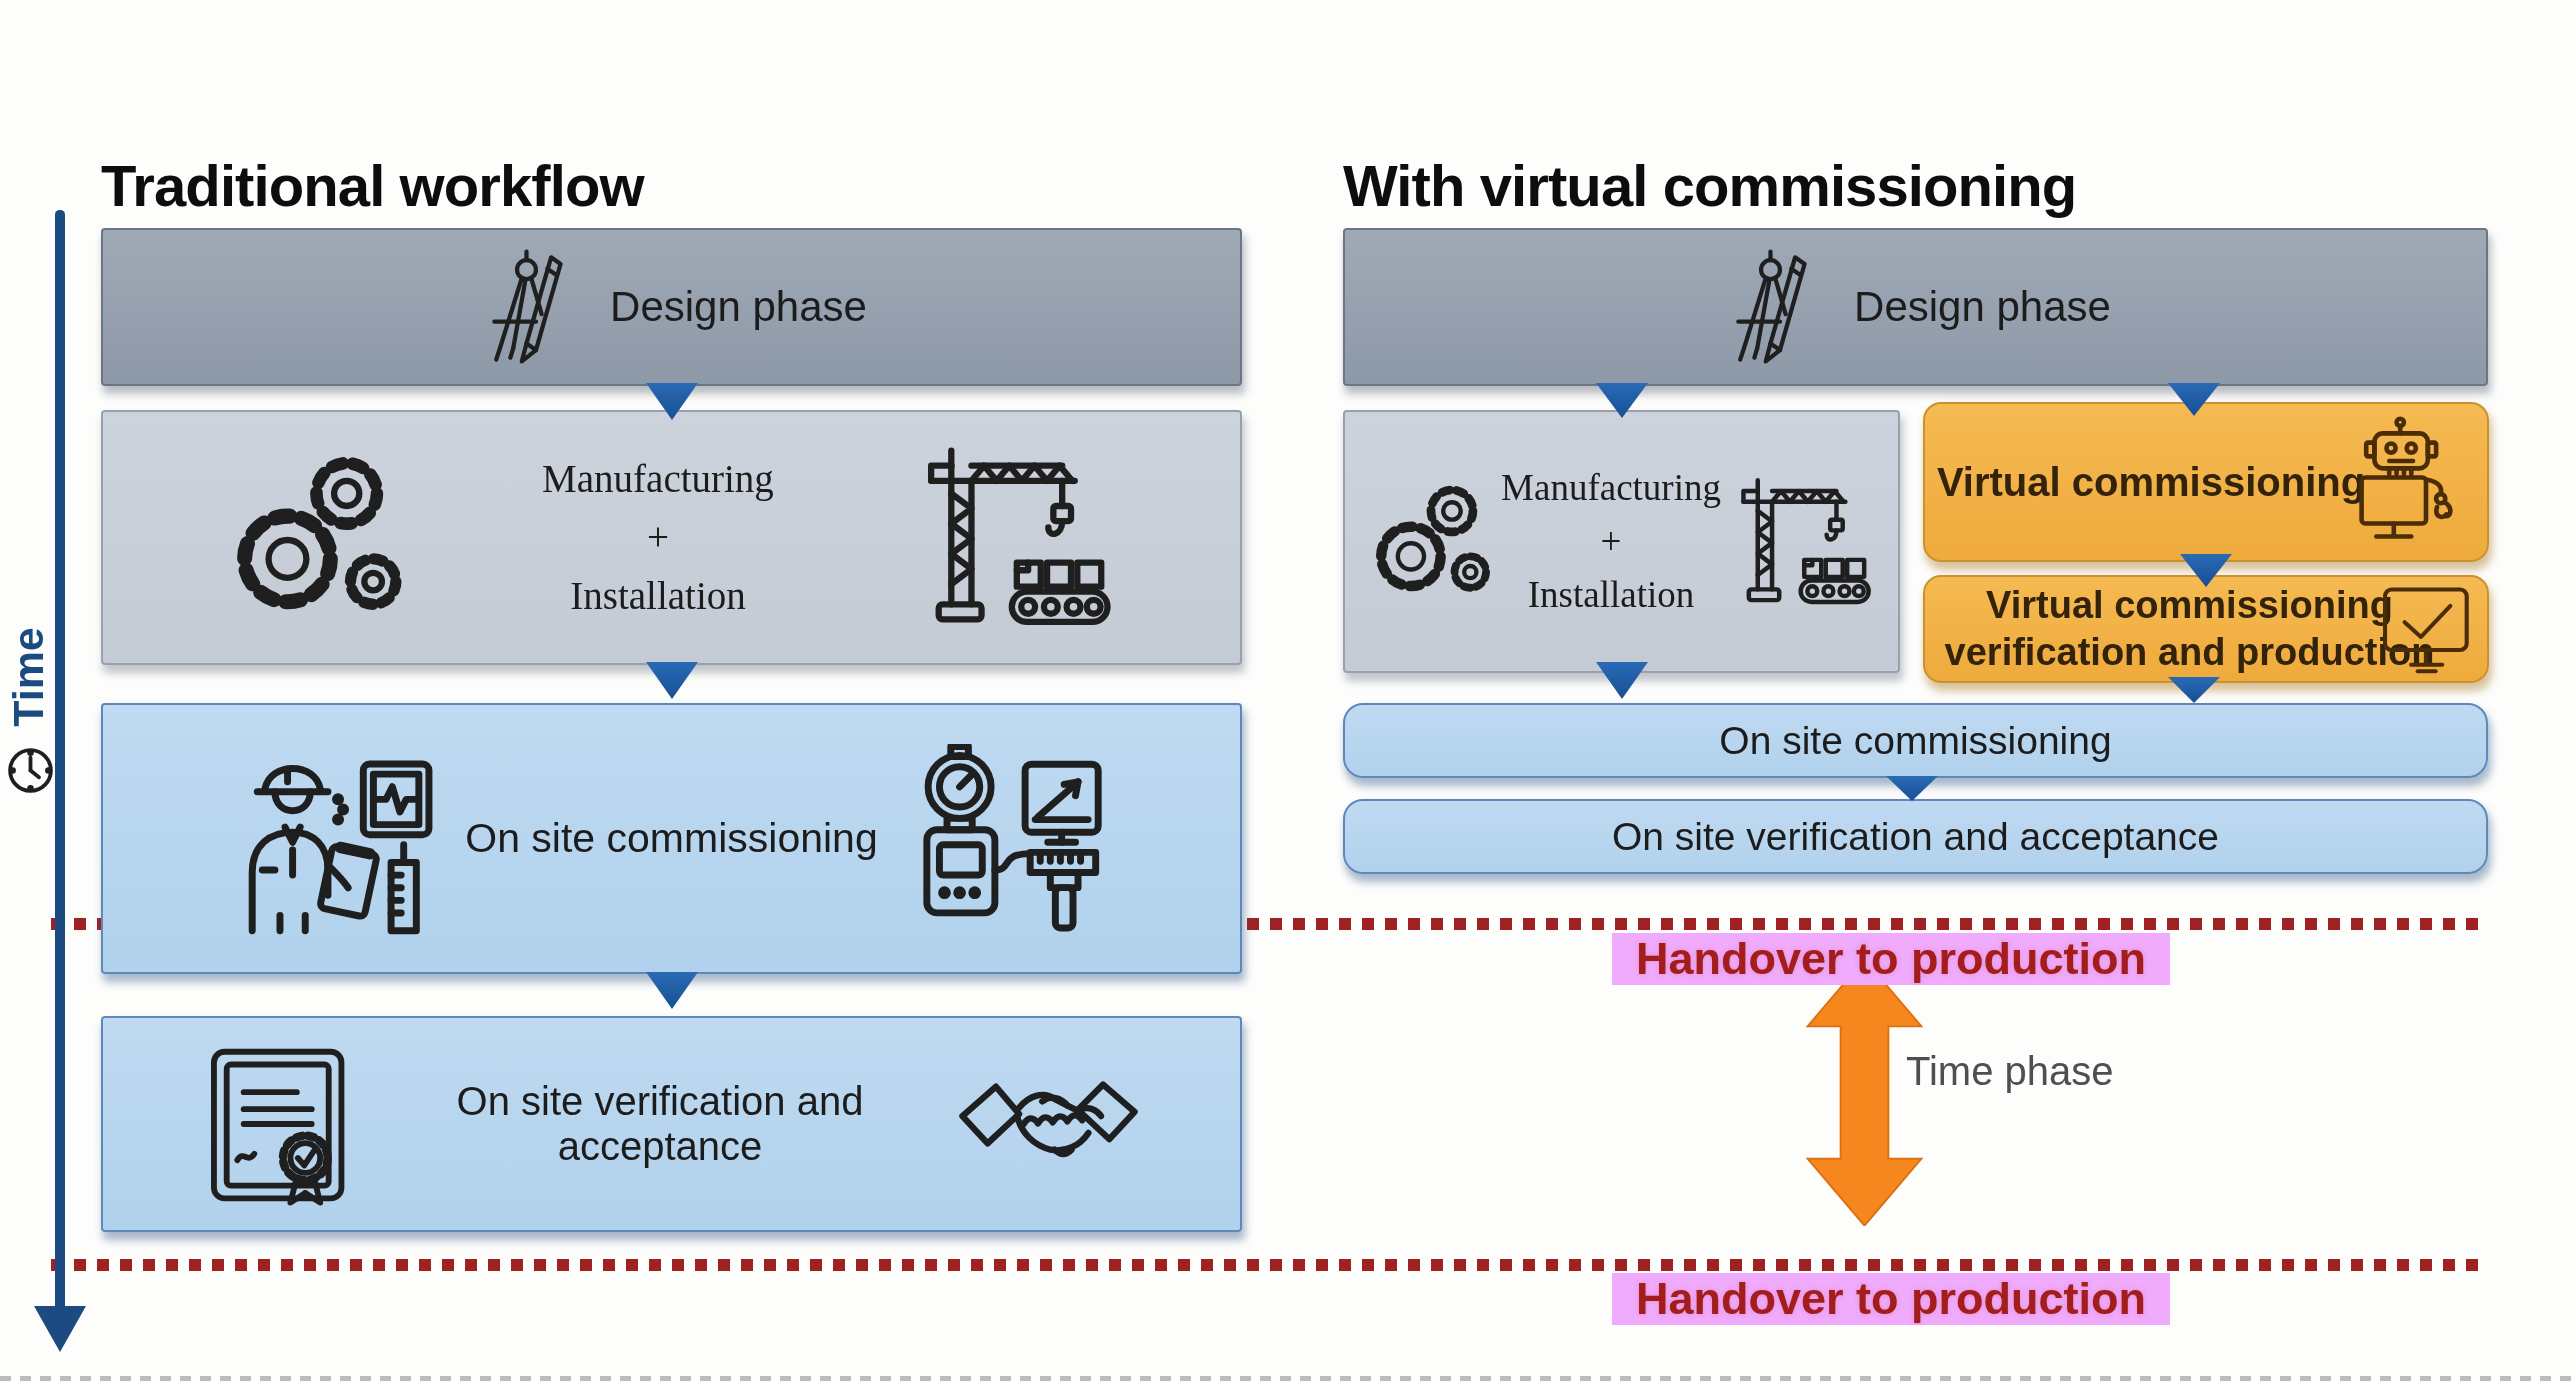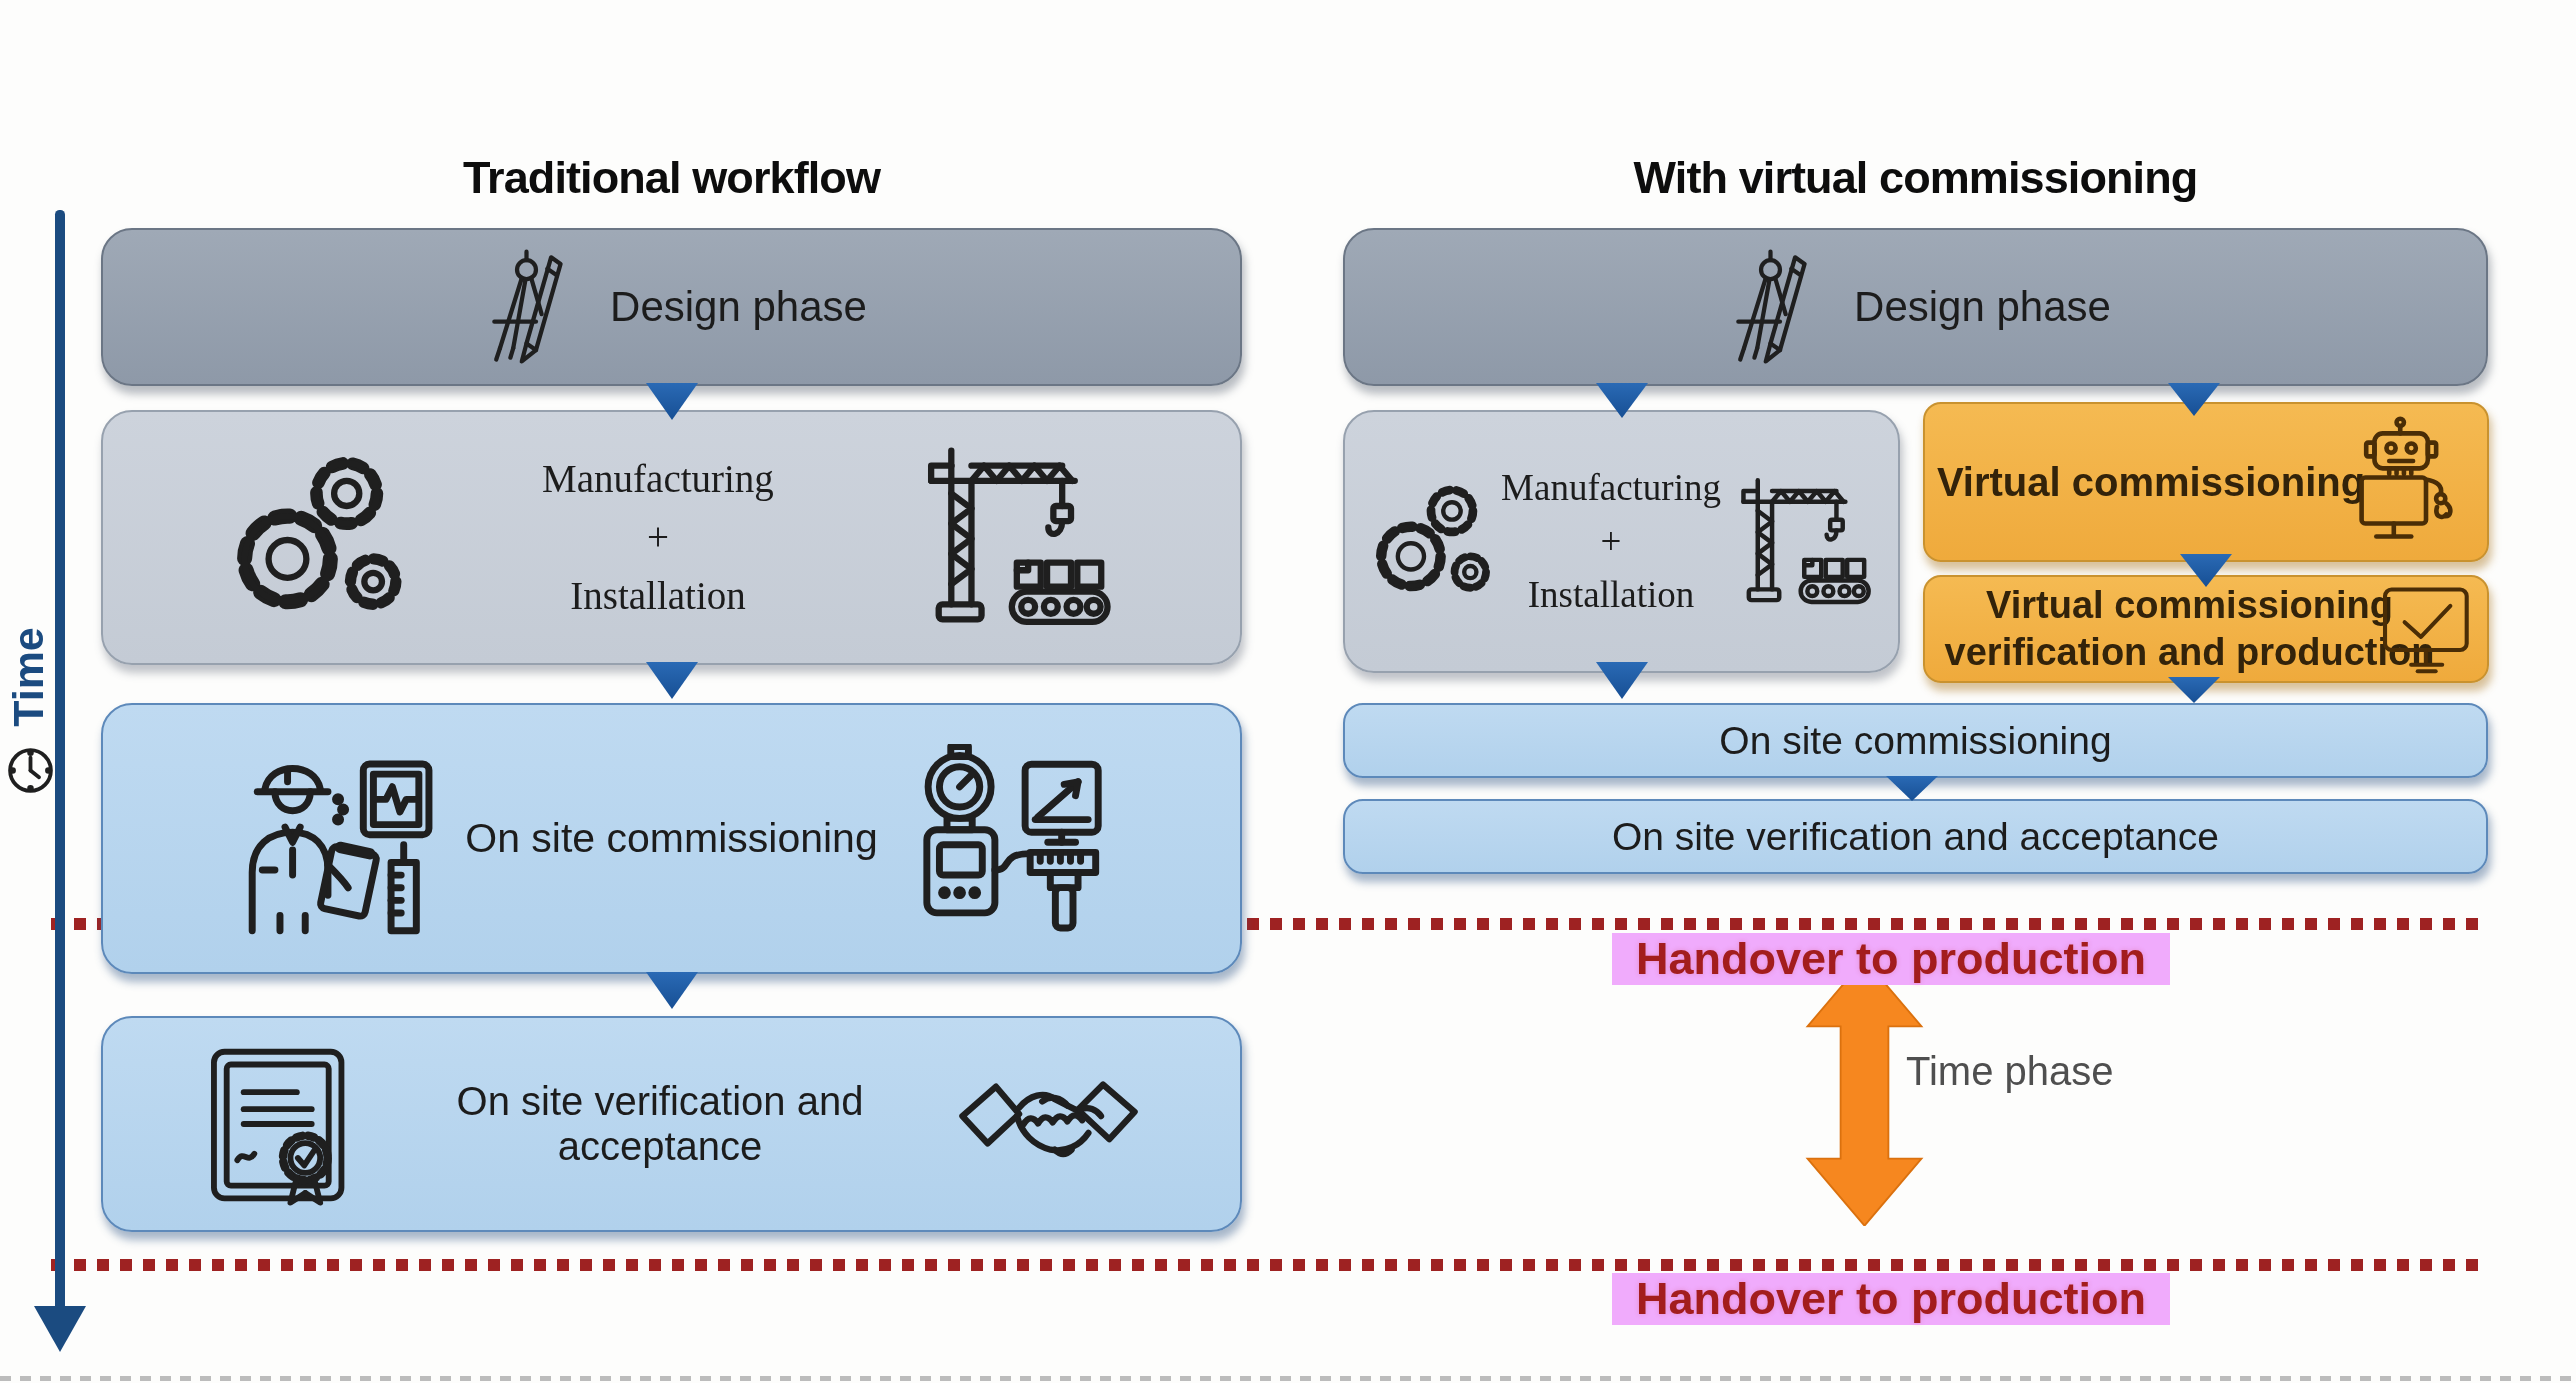--- a/index.html
+++ b/index.html
@@ -1,25 +1,25 @@
 <!DOCTYPE html>
 <html style="font-size:14.7px"><head>
 <meta charset="utf-8">
 <style>
   html,body{margin:0;padding:0;background:#ffffff;}
   #canvas{
     position:relative;width:2576px;height:1384px;background:#fdfdfc;overflow:hidden;
     font-family:"Liberation Sans","DejaVu Sans",sans-serif;color:#1c1c1c;
   }
   .col-title{
-    position:absolute;text-align:center;font-size:45px;font-weight:800;letter-spacing:-0.9px;color:#0d0d0d;
+    position:absolute;text-align:left;font-size:58px;font-weight:800;letter-spacing:-0.9px;color:#0d0d0d;
   }
   .box{
     position:absolute;box-sizing:border-box;display:flex;align-items:center;justify-content:center;
-    border-radius:31px;z-index:3;
+    border-radius:4px;z-index:3;
   }
   .box-gray-dark{
     background:linear-gradient(180deg,#9fa9b6 0%,#8e99a8 100%);
     border:2.8px solid #6b7685;box-shadow:2.8px 7.4px 8.3px rgba(80,90,105,.40);
   }
   .box-gray{
     background:linear-gradient(180deg,#cdd3dc 0%,#c4cbd5 100%);
     border:2.8px solid #97a1ae;box-shadow:2.8px 7.4px 8.3px rgba(80,90,105,.35);
   }
   .box-blue{

